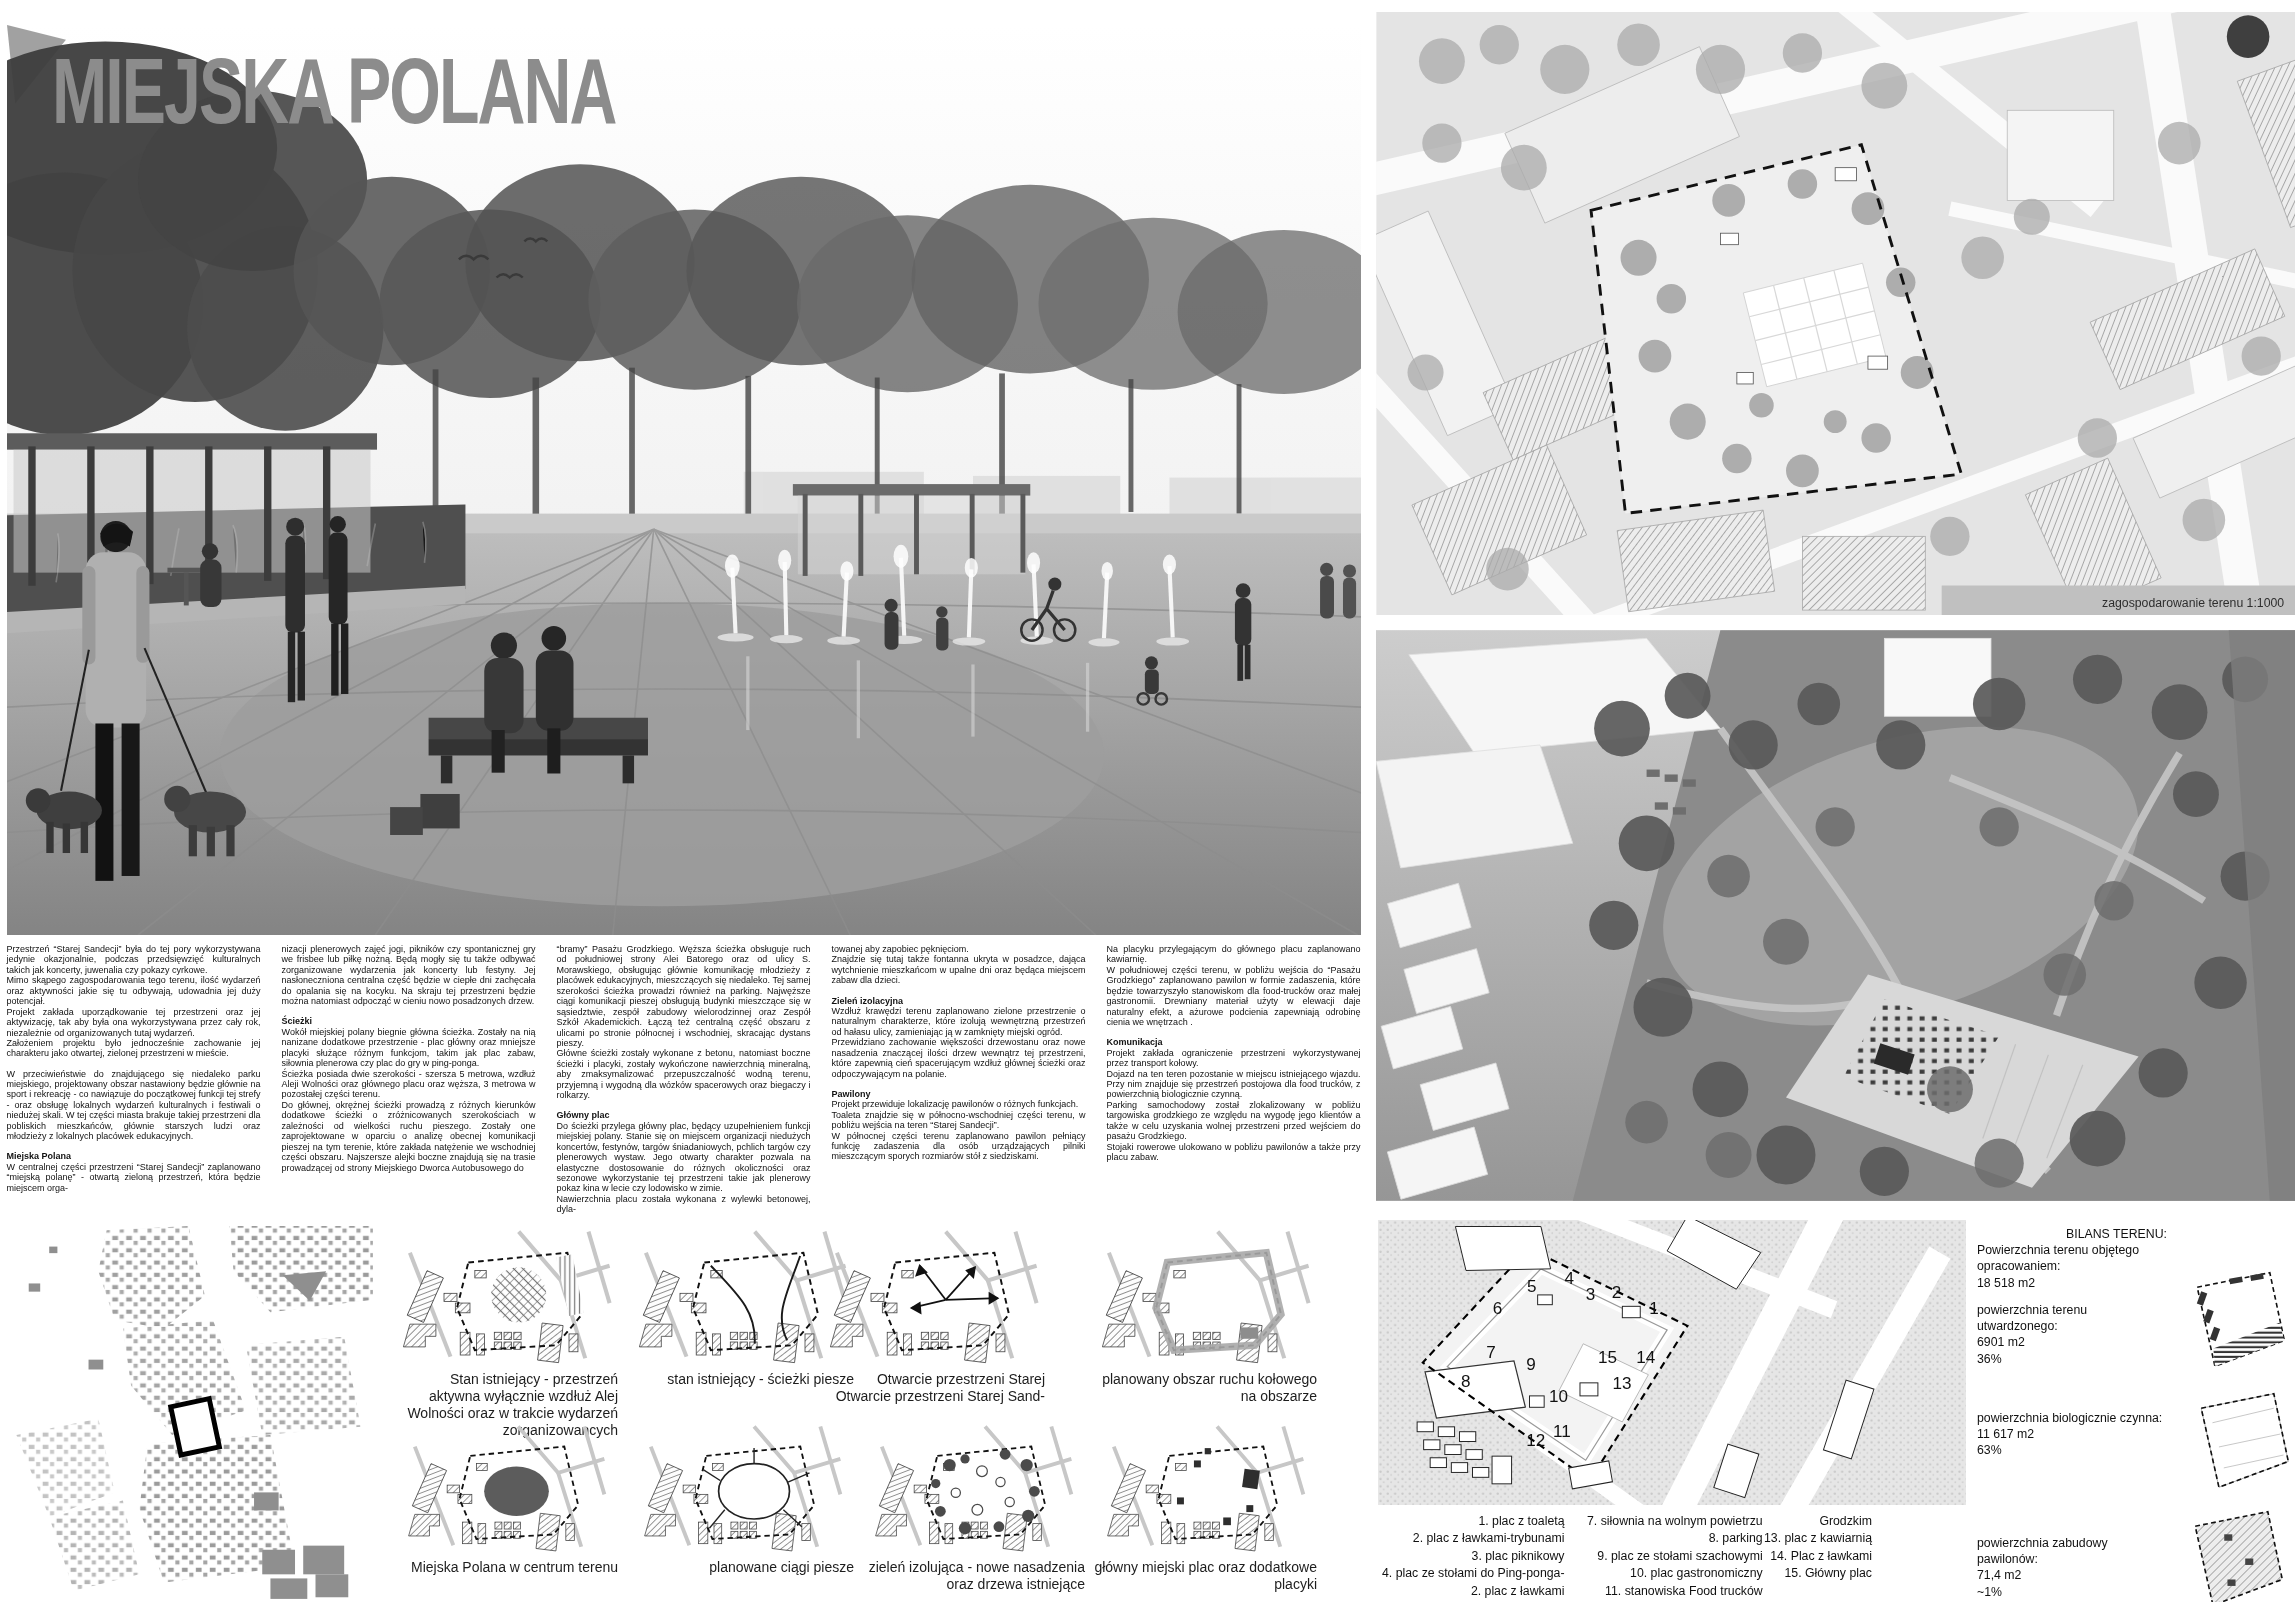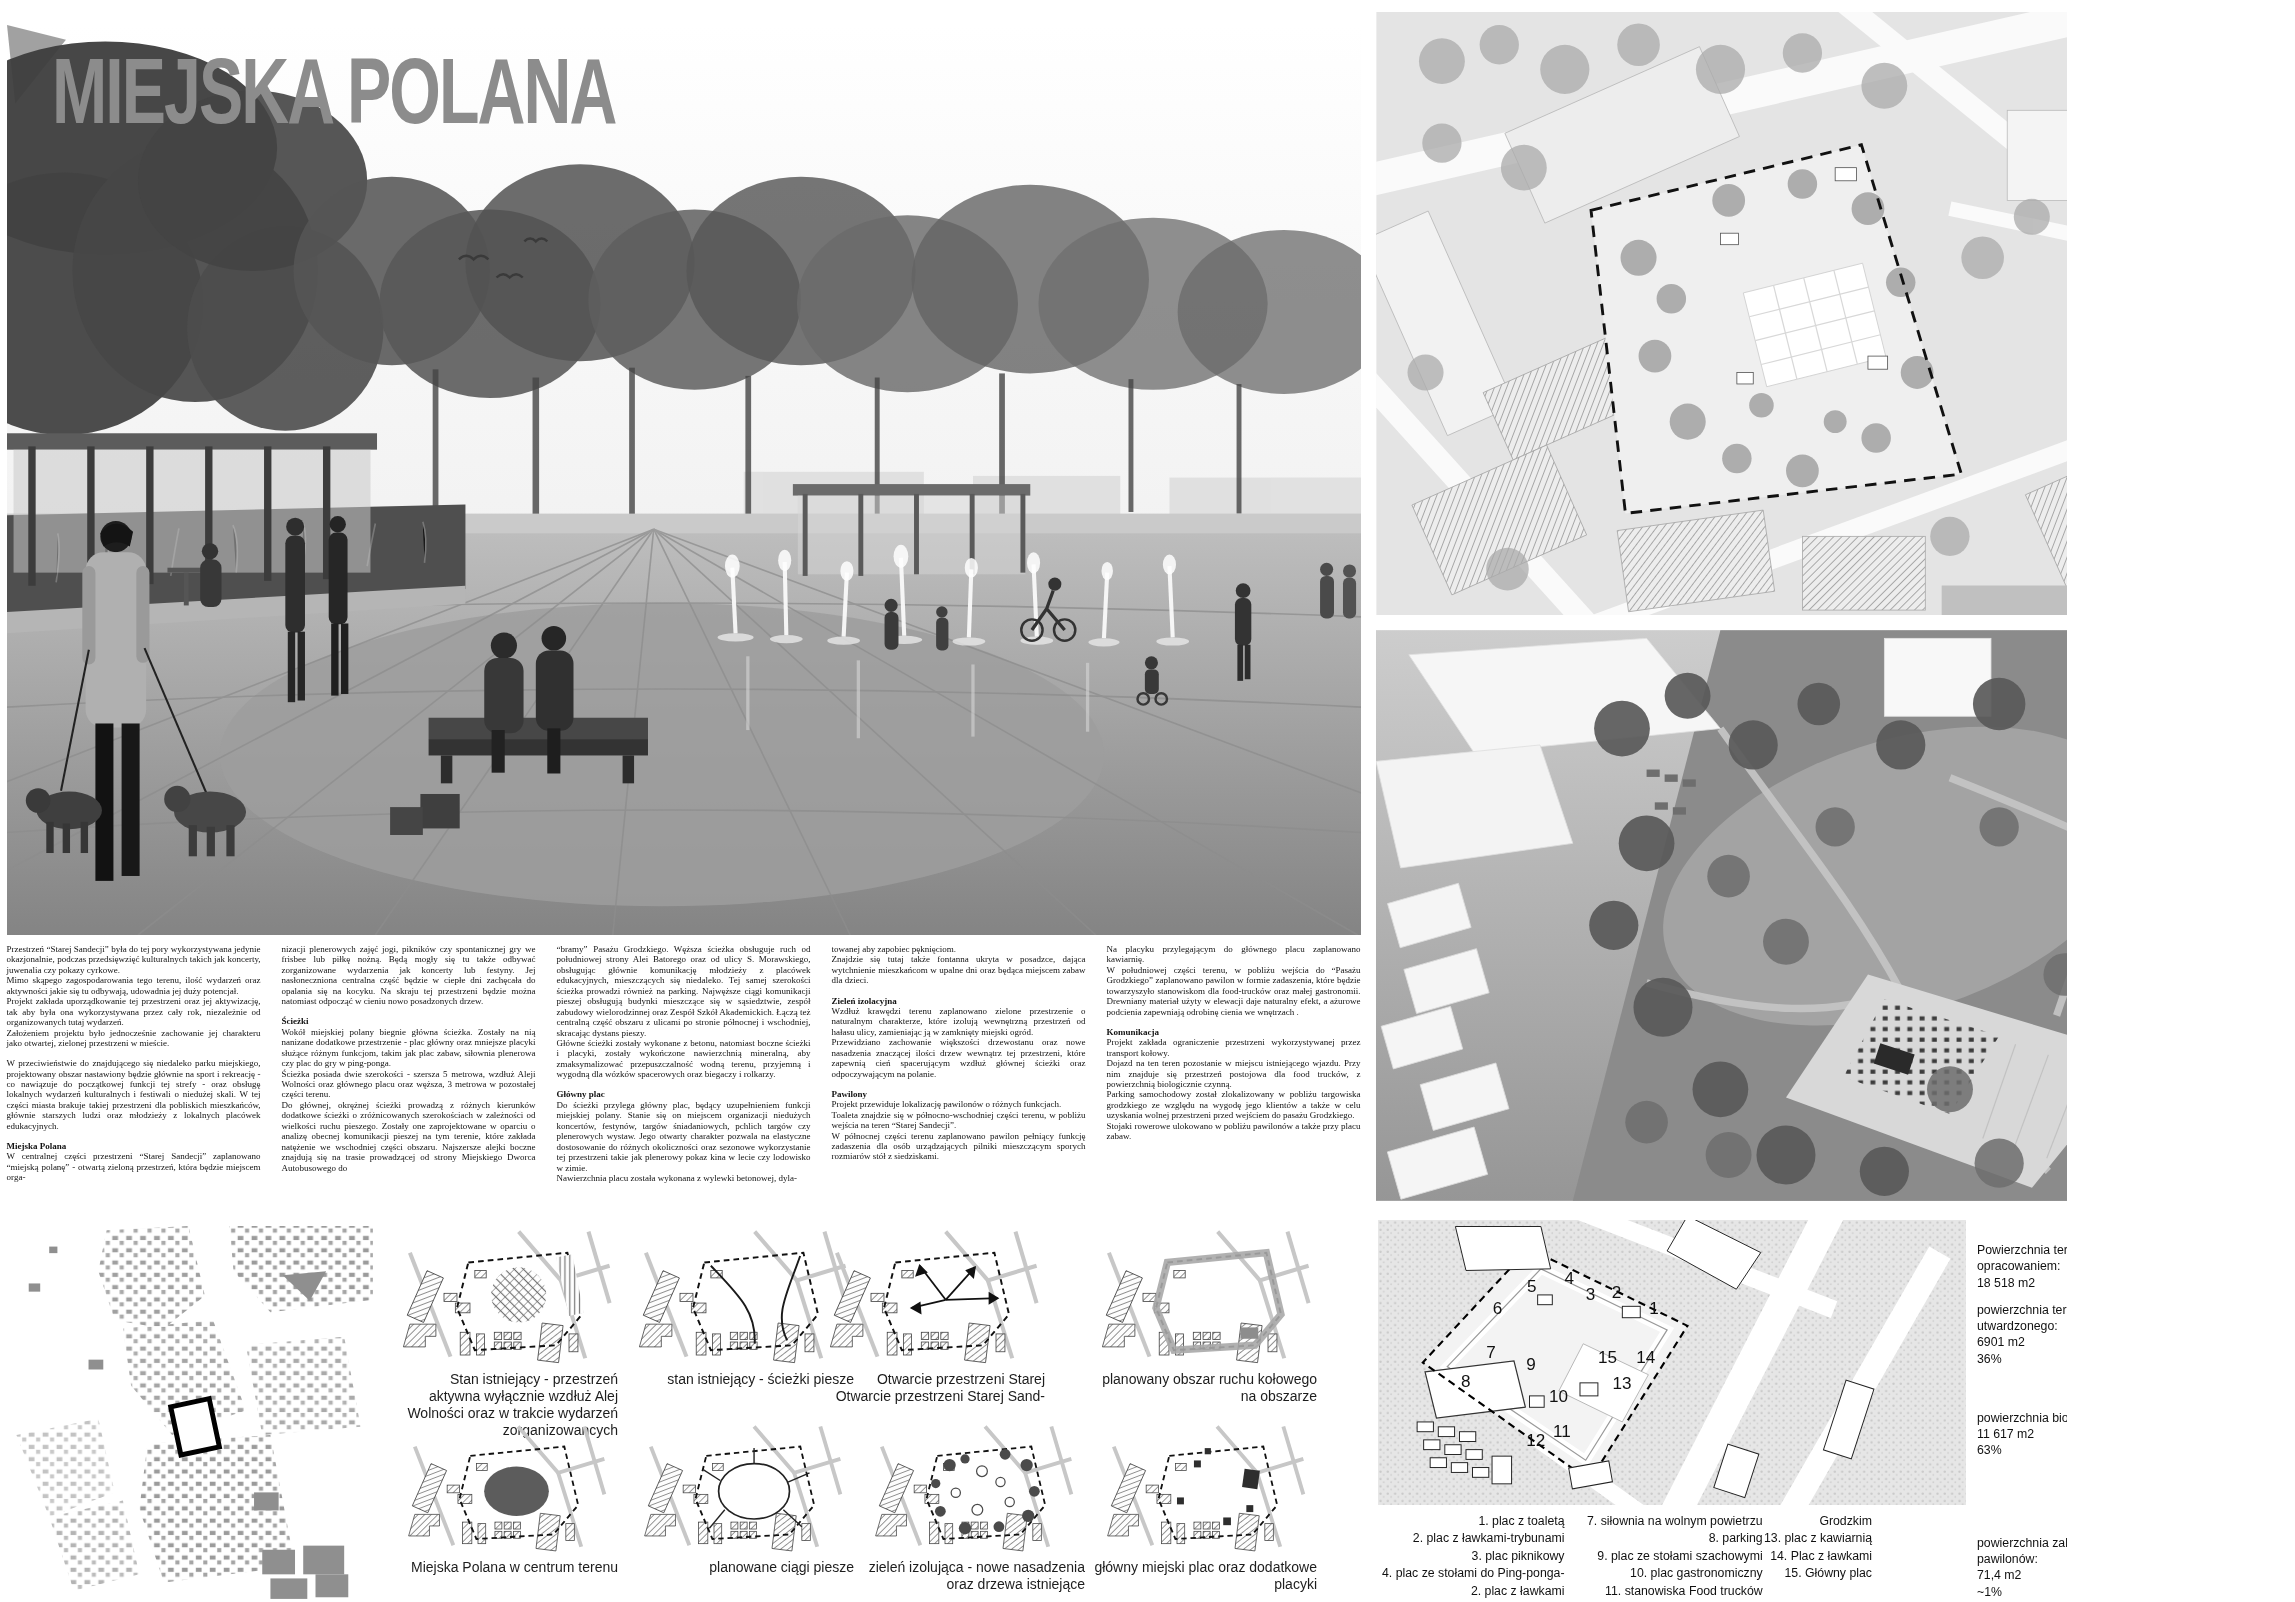--- a/index.html
+++ b/index.html
@@ -1,27 +1,27 @@
 <!DOCTYPE html>
 <html lang="pl" style="font-size:13px"><head>
 <meta charset="utf-8">
 <style>
   html,body{margin:0;padding:0;background:#fff;}
-  .board{position:relative;width:2067px;height:1603px;background:#fff;overflow:hidden;
+  .board{position:relative;width:2295px;height:1603px;background:#fff;overflow:hidden;
          font-family:"Liberation Sans",sans-serif;color:#1a1a1a;}
   .abs{position:absolute;}
   svg{display:block;}
   
   .big-title{position:absolute;left:52px;top:39px;font-size:85px;font-weight:bold;
              letter-spacing:-2.5px;color:#8c8c8c;transform:scaleX(.78) scaleY(1.08);
              transform-origin:left top;white-space:nowrap;}
   
   .narrative{position:absolute;left:6.6px;top:944px;width:1354px;height:279px;
              display:flex;gap:21px;}
-  .ncol{flex:1;font-size:9px;line-height:1.16;text-align:justify;color:#111;font-family:Liberation Serif, serif;}
+  .ncol{flex:1;font-size:9px;line-height:1.16;text-align:justify;color:#111;}
   .ncol p{margin:0;}
   .ncol p.gap{margin-top:9.8px;}
   .ncol h4{margin:9.8px 0 0 0;font-size:9px;}
   
   .diag-cell{position:absolute;width:223px;}
   .diag-cap{font-size:14px;line-height:1.22;text-align:right;color:#1d1d1d;margin-top:3px;}
   
   .legend-col{position:absolute;font-size:12.3px;line-height:1.42;color:#111;}
   .legend-col div{white-space:nowrap;text-align:right;}
   

